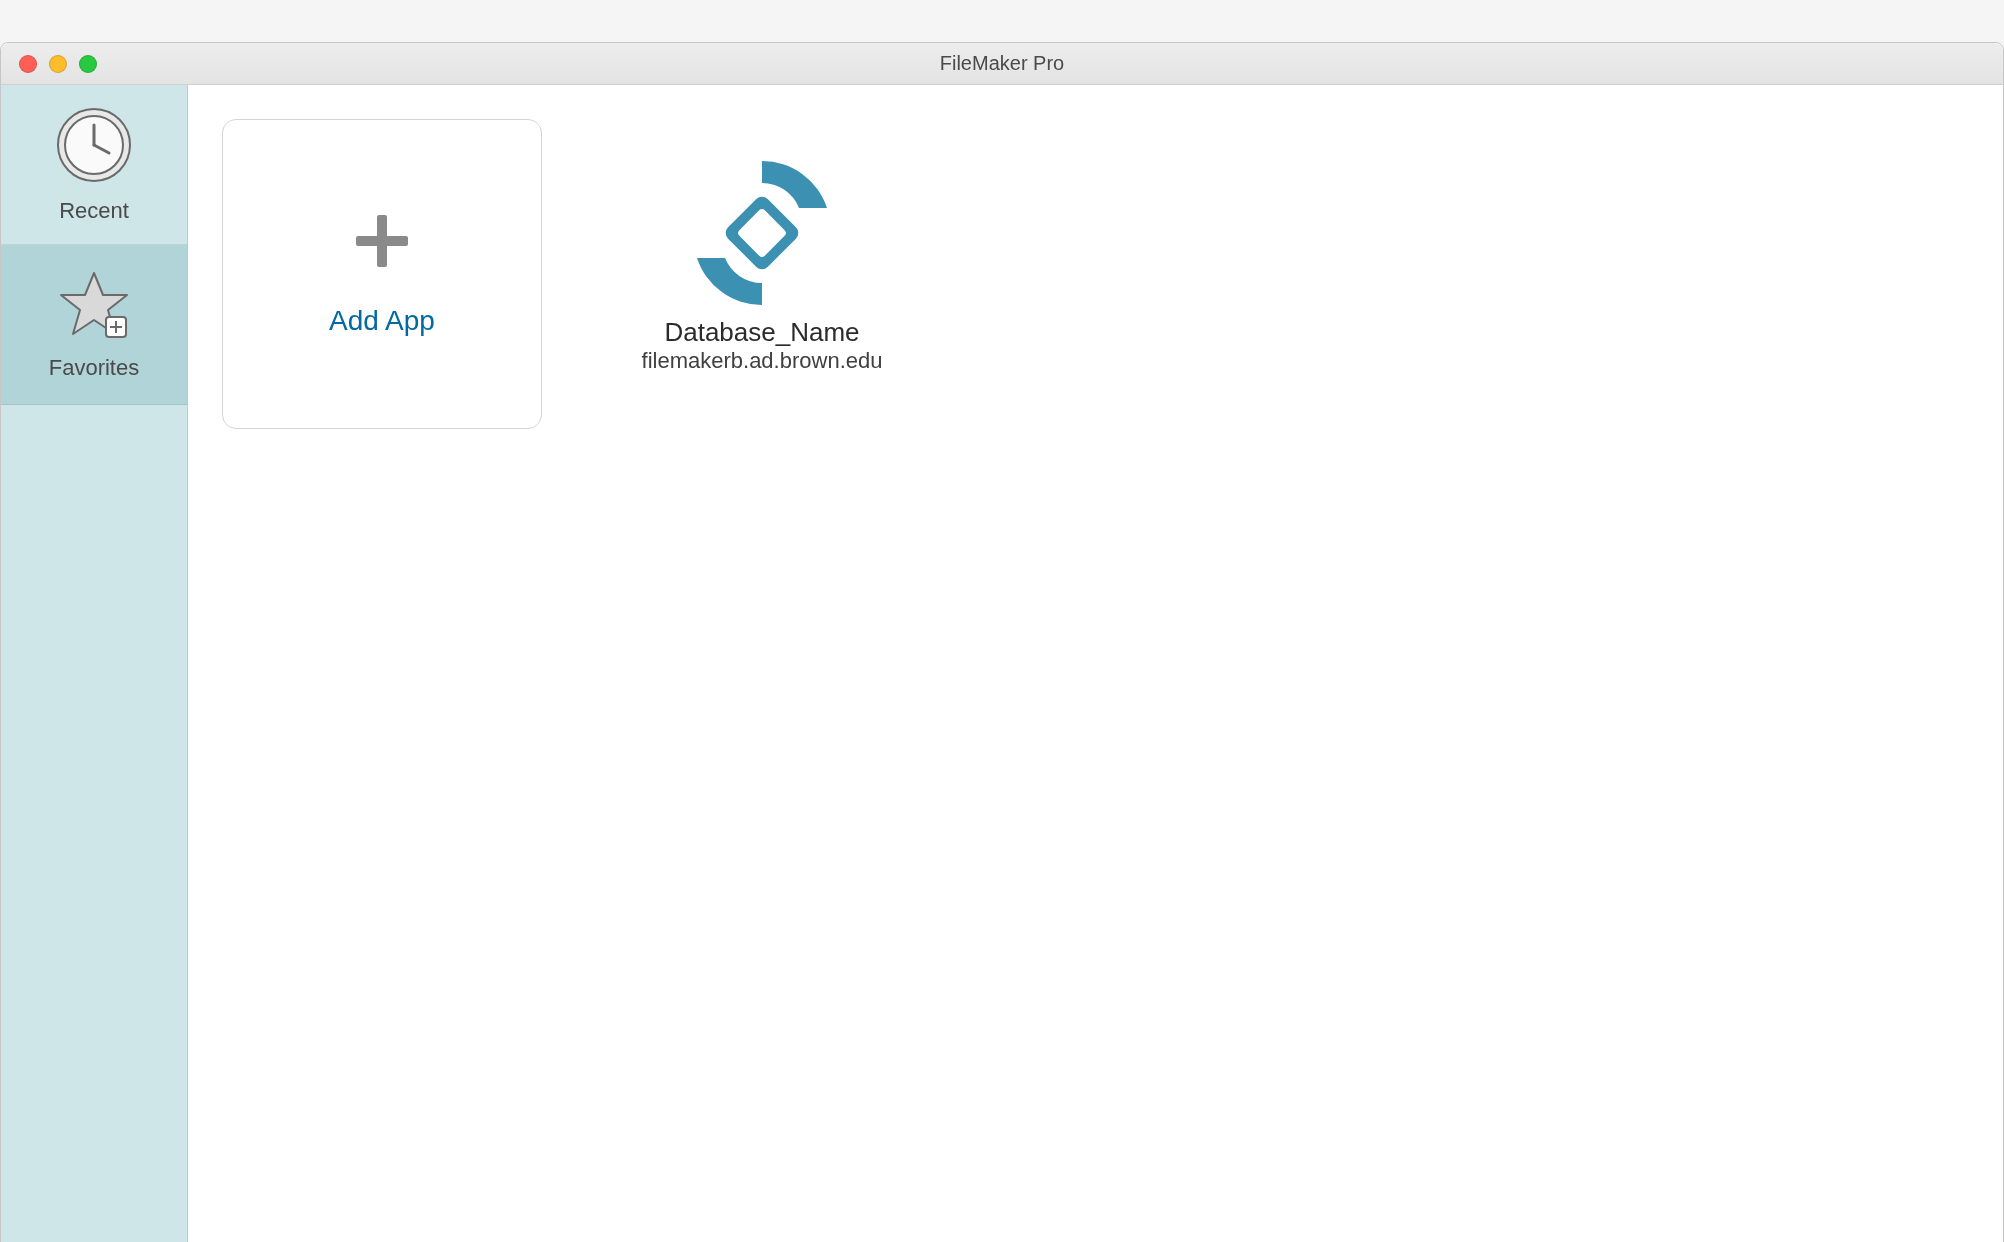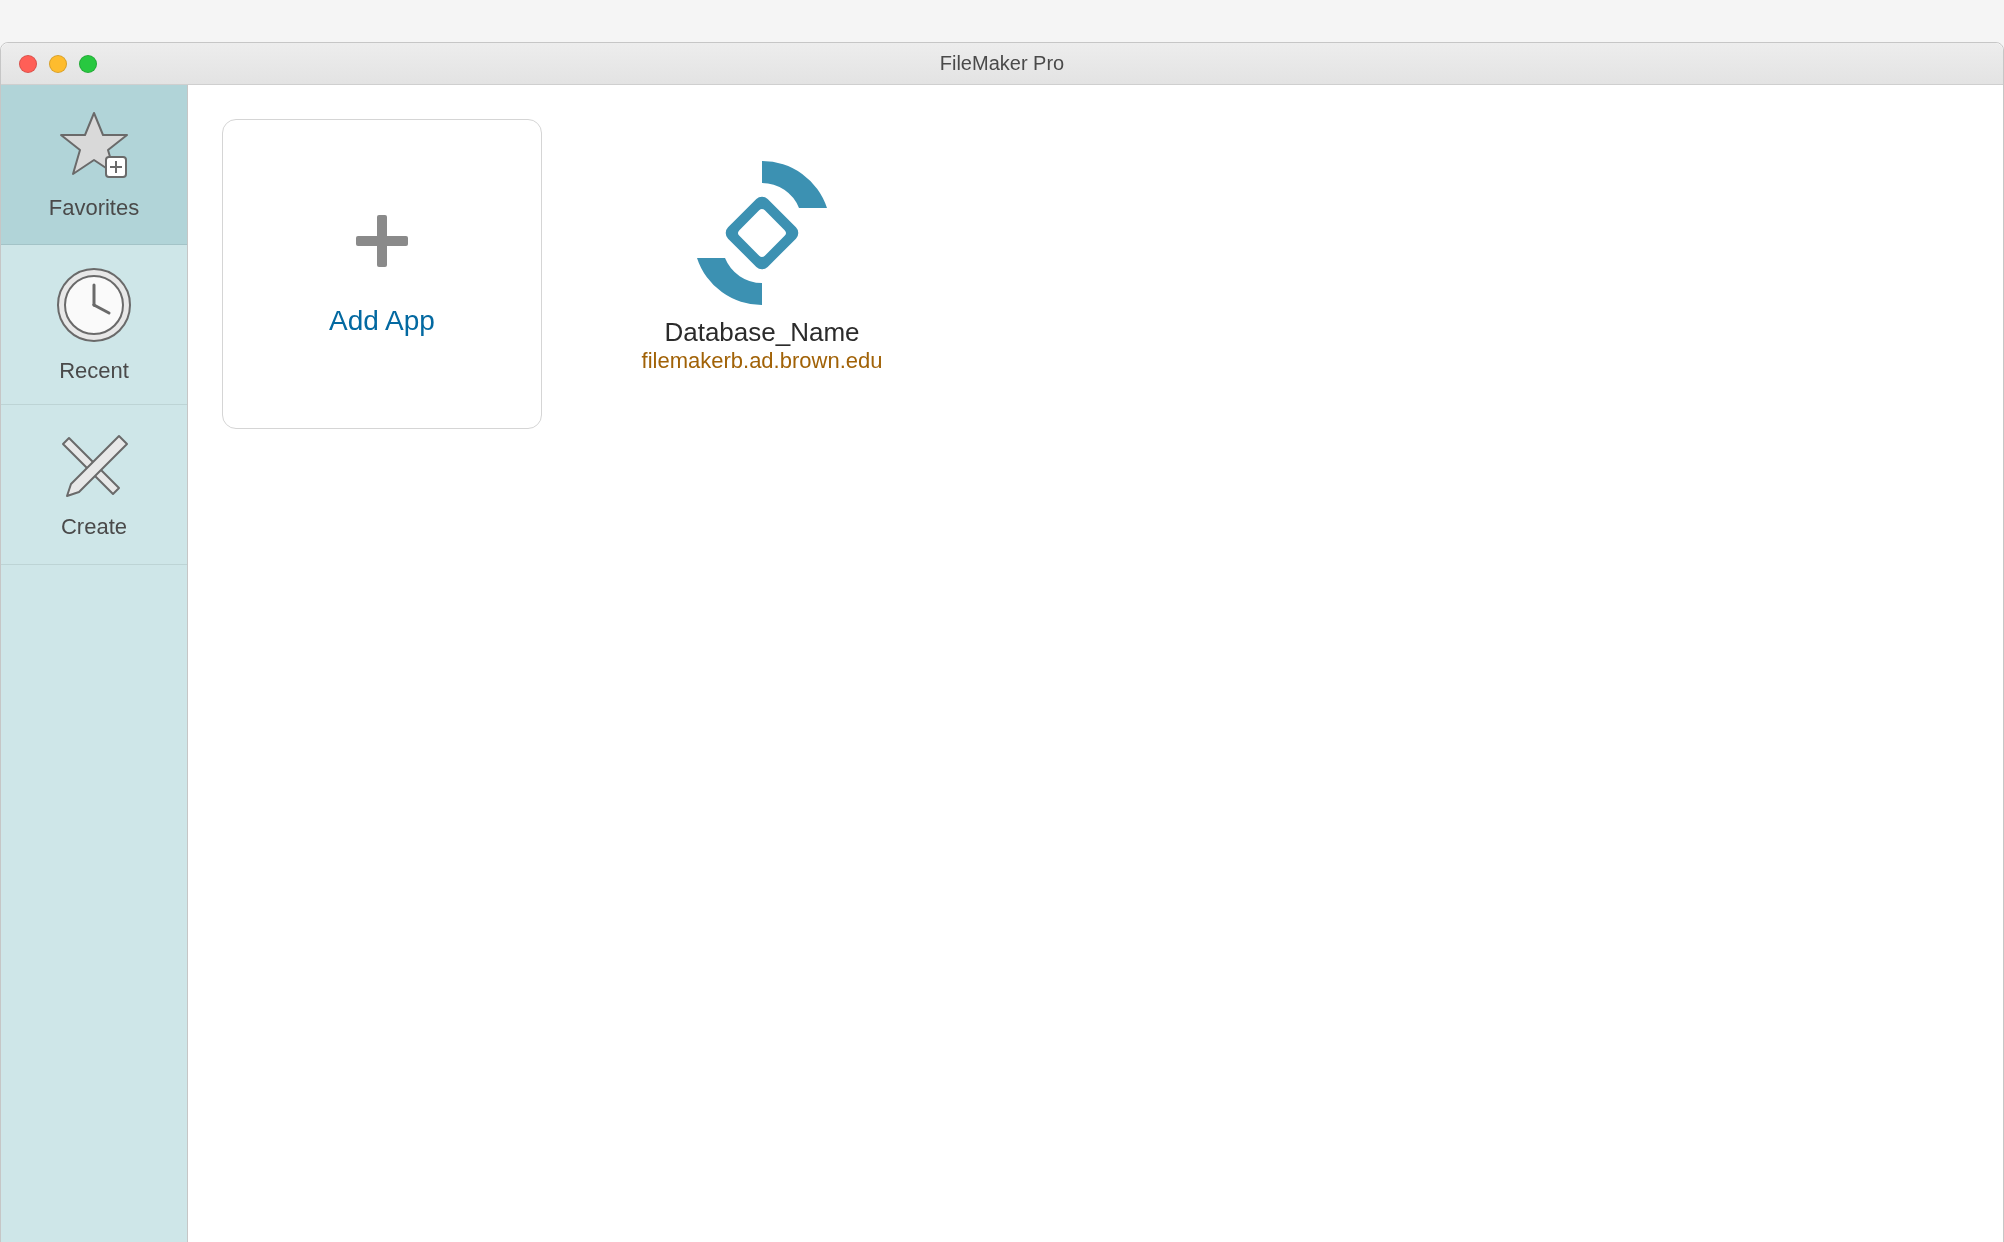--- a/index.html
+++ b/index.html
@@ -117,76 +117,65 @@
       align-items: center;
       padding-top: 34px;
       cursor: pointer;
     }
     .db-title {
       font-size: 26px;
       color: #2b2b2b;
     }
     .db-subtitle {
       font-size: 22px;
-      color: #a16207;
+      color: #404040;
     }
   </style>
 </head>
 <body>
 
 <div class="window">
 
   <div class="titlebar">
     <div class="traffic-lights">
       <div class="tl-btn tl-close"></div>
       <div class="tl-btn tl-min"></div>
       <div class="tl-btn tl-zoom"></div>
     </div>
     <div class="titlebar-title">FileMaker Pro</div>
   </div>
 
   <div class="body">
 
     <div class="sidebar">
 
+      <div class="sidebar-item">
+        <span class="sidebar-icon">
+          <svg width="78" height="78" viewBox="0 0 78 78">
+            <circle cx="39" cy="39" r="36" fill="#e8e8e8" stroke="#6a6a6a" stroke-width="2"></circle>
+            <circle cx="39" cy="39" r="29" fill="#fafafa" stroke="#6a6a6a" stroke-width="2"></circle>
+            <line x1="39" y1="39" x2="39" y2="19" stroke="#6a6a6a" stroke-width="3" stroke-linecap="round"></line>
+            <line x1="39" y1="39" x2="54" y2="47" stroke="#6a6a6a" stroke-width="3" stroke-linecap="round"></line>
+          </svg>
+        </span>
+        <span class="sidebar-label">Recent</span>
+      </div>
+
       <div class="sidebar-item selected">
         <span class="sidebar-icon">
           <svg width="76" height="72" viewBox="0 0 76 72">
             <path d="M38 4 L47 26 L71 26 L52 41 L59 65 L38 51 L17 65 L24 41 L5 26 L29 26 Z" fill="#d9d9d9" stroke="#6a6a6a" stroke-width="2" stroke-linejoin="round"></path>
             <rect x="50" y="48" width="20" height="20" rx="3" fill="#fff" stroke="#6a6a6a" stroke-width="2"></rect>
             <line x1="60" y1="52" x2="60" y2="64" stroke="#6a6a6a" stroke-width="2"></line>
             <line x1="54" y1="58" x2="66" y2="58" stroke="#6a6a6a" stroke-width="2"></line>
           </svg>
         </span>
         <span class="sidebar-label">Favorites</span>
       </div>
 
-      <div class="sidebar-item">
-        <span class="sidebar-icon">
-          <svg width="78" height="78" viewBox="0 0 78 78">
-            <circle cx="39" cy="39" r="36" fill="#e8e8e8" stroke="#6a6a6a" stroke-width="2"></circle>
-            <circle cx="39" cy="39" r="29" fill="#fafafa" stroke="#6a6a6a" stroke-width="2"></circle>
-            <line x1="39" y1="39" x2="39" y2="19" stroke="#6a6a6a" stroke-width="3" stroke-linecap="round"></line>
-            <line x1="39" y1="39" x2="54" y2="47" stroke="#6a6a6a" stroke-width="3" stroke-linecap="round"></line>
-          </svg>
-        </span>
-        <span class="sidebar-label">Recent</span>
-      </div>
-
-      <div class="sidebar-item">
-        <span class="sidebar-icon">
-          <svg width="74" height="70" viewBox="0 0 74 70">
-            <g stroke="#6a6a6a" stroke-width="2" fill="#e8e8e8" stroke-linejoin="round" stroke-linecap="round">
-              <path d="M12 8 L62 58 L56 64 L6 14 Z"></path>
-              <path d="M62 6 L70 14 L22 62 L10 66 L14 54 Z"></path>
-            </g>
-          </svg>
-        </span>
-        <span class="sidebar-label">Create</span>
-      </div>
 
     </div>
 
     <div class="content">
 
       <div class="add-card">
         <span>
           <svg width="60" height="60" viewBox="0 0 60 60">
             <rect x="25" y="4" width="10" height="52" rx="2" fill="#8a8a8a"></rect>
             <rect x="4" y="25" width="52" height="10" rx="2" fill="#8a8a8a"></rect>

